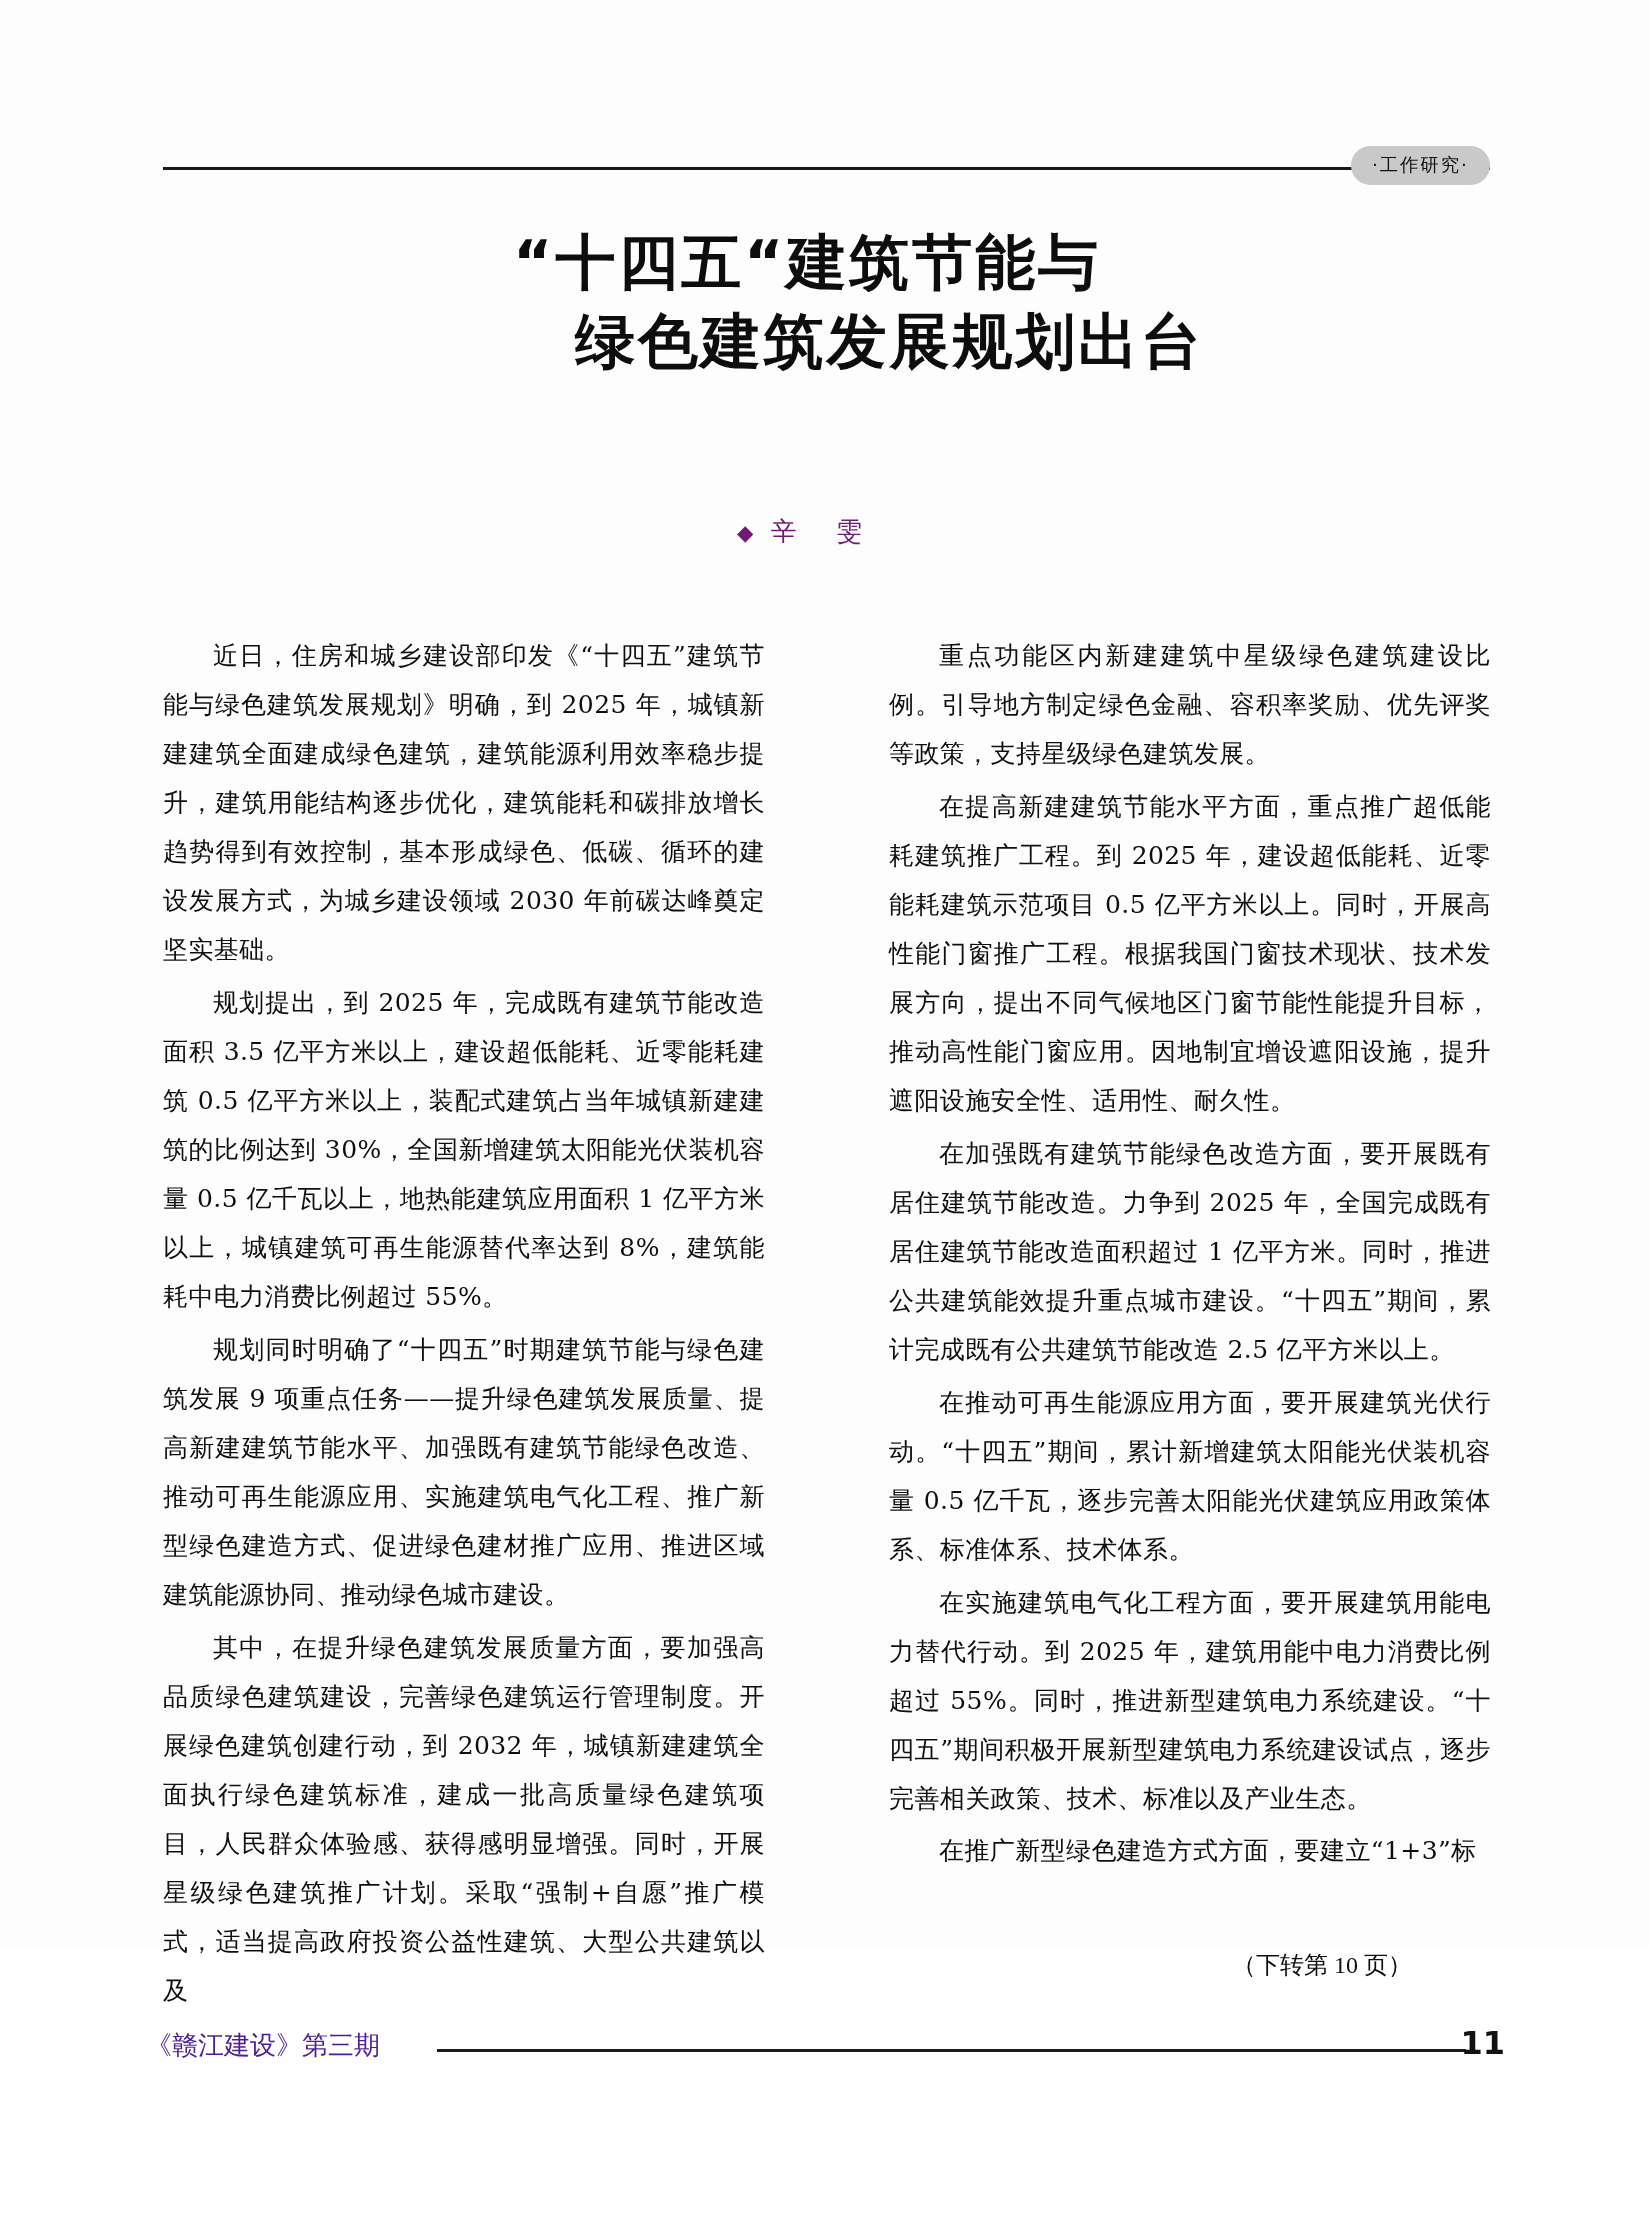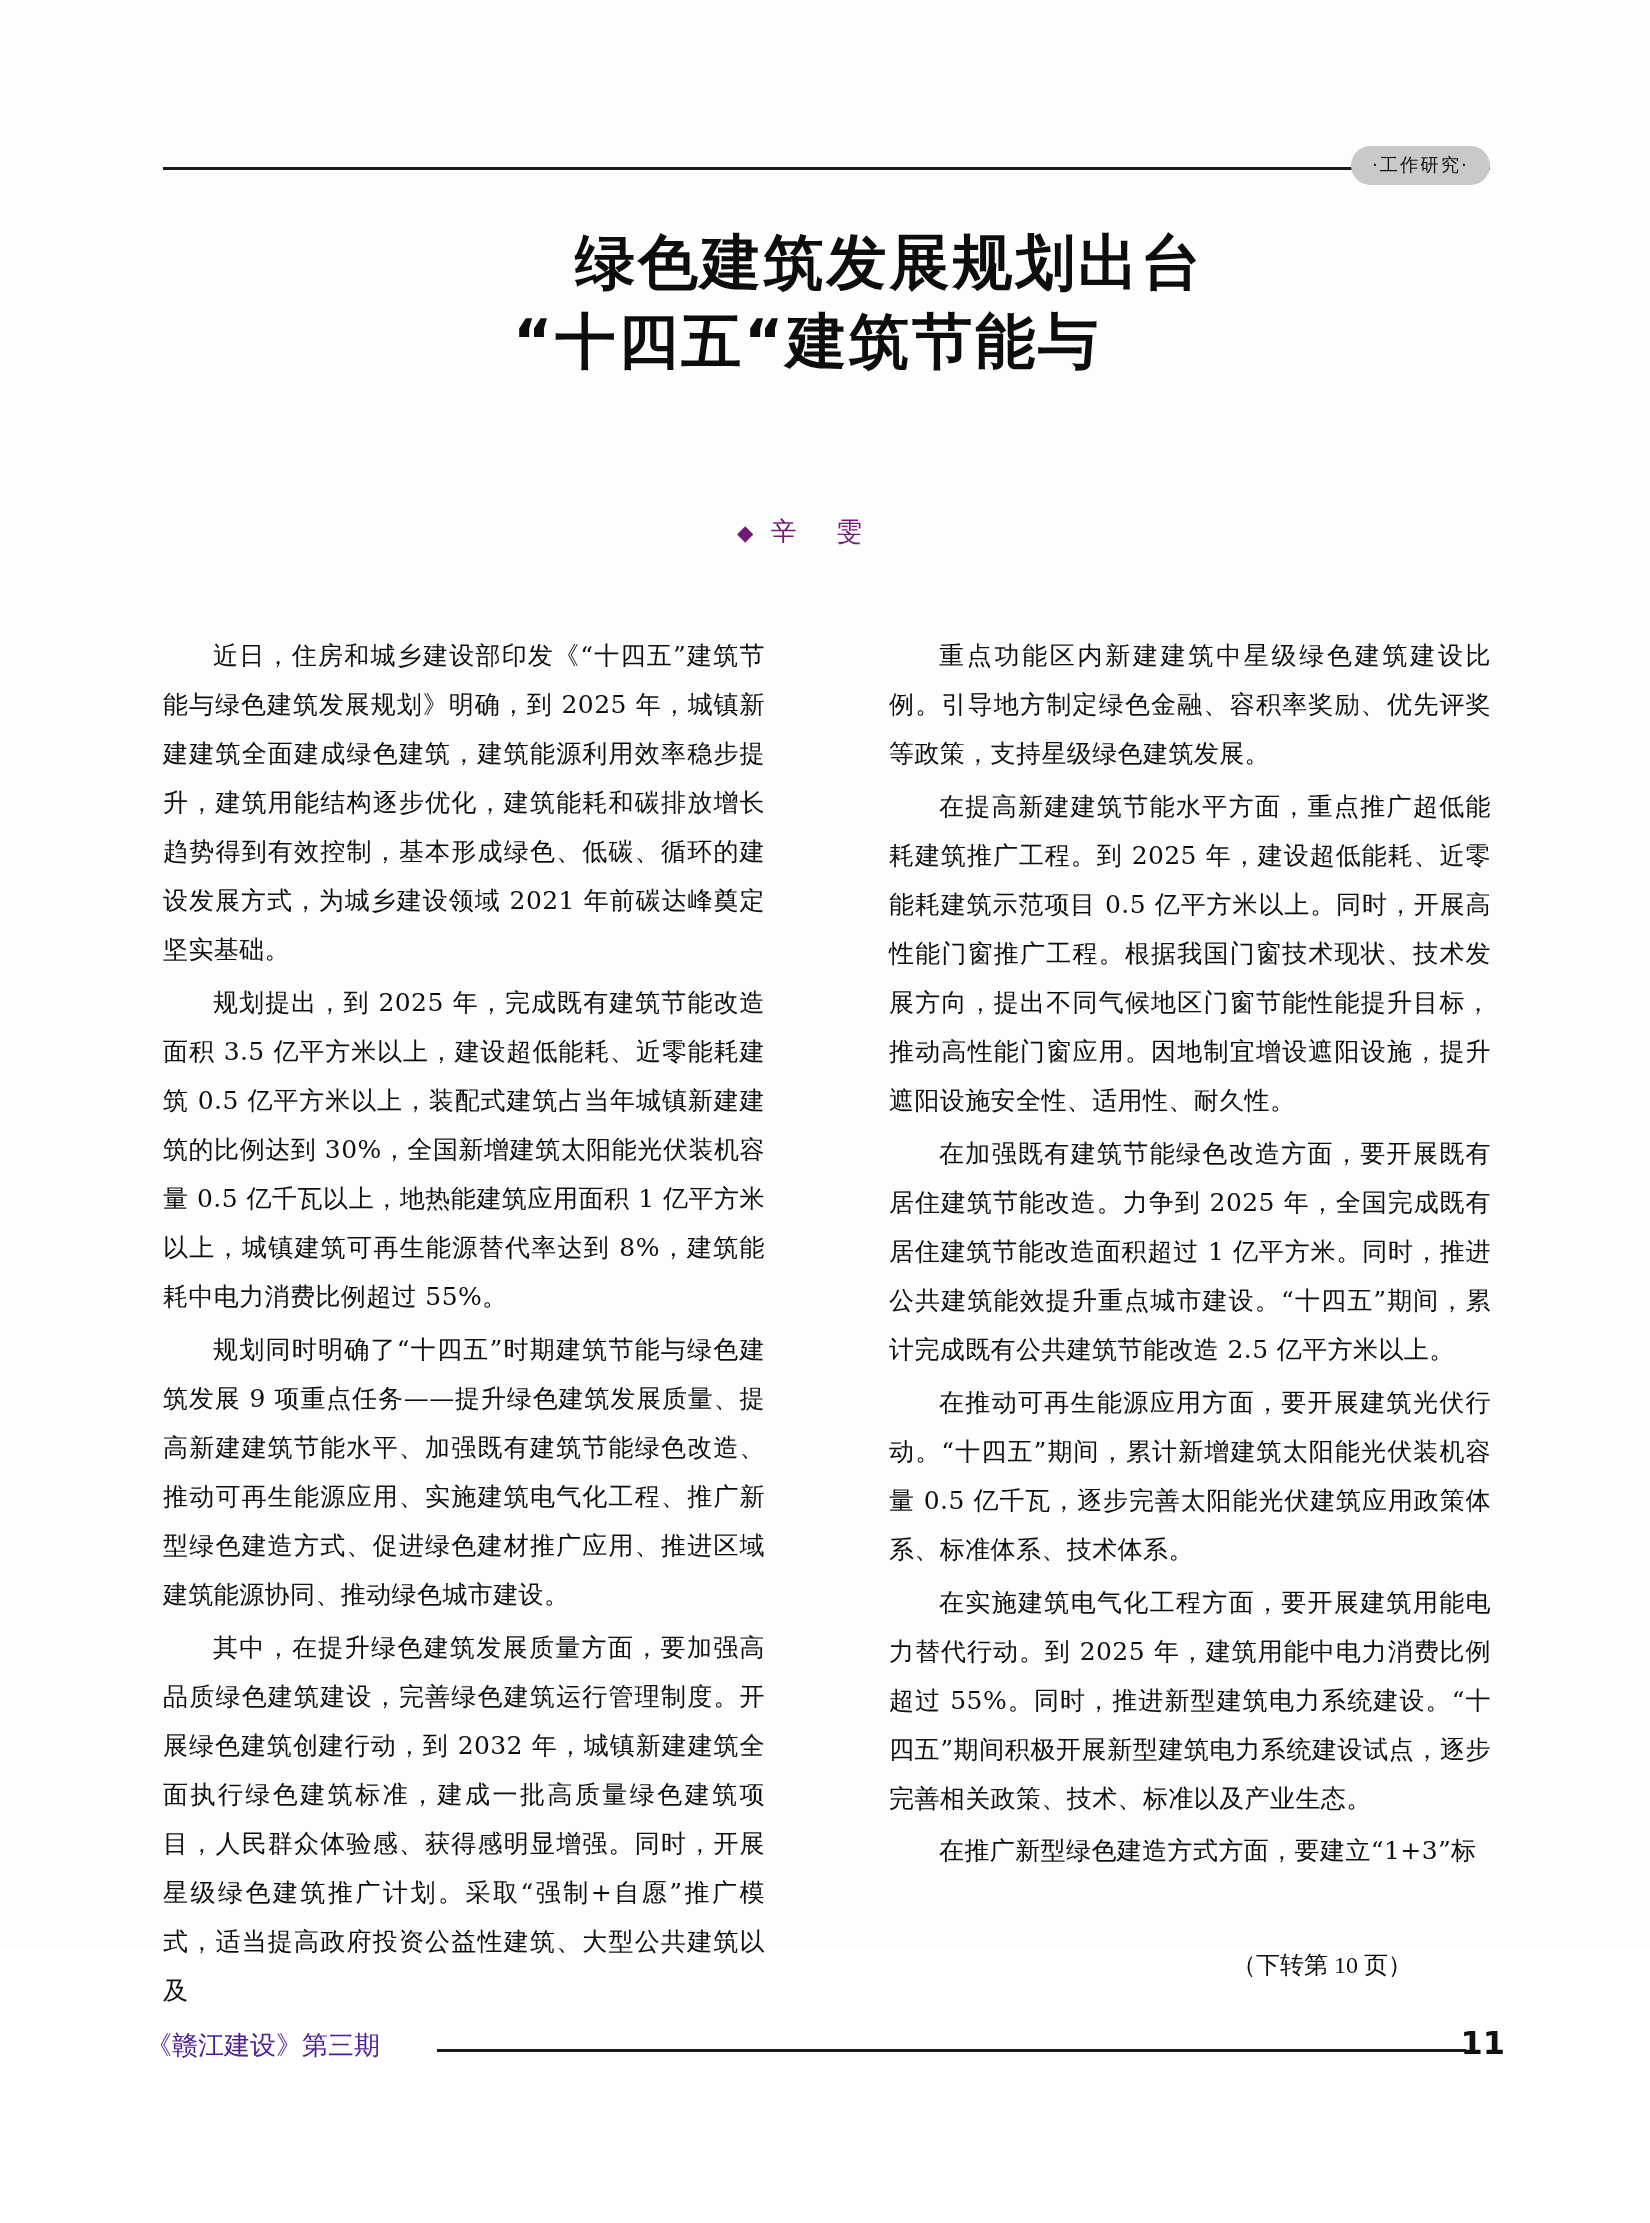--- a/index.html
+++ b/index.html
@@ -169,31 +169,31 @@
 <body>
 
 <div class="page">
 
   <div class="header">
     <div class="header-rule"></div>
     <div class="header-tag">·工作研究·</div>
   </div>
 
   <div class="title-block">
+    <div class="title-line l1">“十四五“建筑节能与</div>
     <div class="title-line l2">绿色建筑发展规划出台</div>
-    <div class="title-line l1">“十四五“建筑节能与</div>
   </div>
 
   <div class="byline">
     <span class="diamond">◆</span><span class="author">辛 雯</span>
   </div>
 
   <div class="columns">
     <div class="col col-left">
-      <p>近日，住房和城乡建设部印发《“十四五”建筑节能与绿色建筑发展规划》明确，到 2025 年，城镇新建建筑全面建成绿色建筑，建筑能源利用效率稳步提升，建筑用能结构逐步优化，建筑能耗和碳排放增长趋势得到有效控制，基本形成绿色、低碳、循环的建设发展方式，为城乡建设领域 2021 年前碳达峰奠定坚实基础。</p>
+      <p>近日，住房和城乡建设部印发《“十四五”建筑节能与绿色建筑发展规划》明确，到 2025 年，城镇新建建筑全面建成绿色建筑，建筑能源利用效率稳步提升，建筑用能结构逐步优化，建筑能耗和碳排放增长趋势得到有效控制，基本形成绿色、低碳、循环的建设发展方式，为城乡建设领域 2030 年前碳达峰奠定坚实基础。</p>
       <p>规划提出，到 2025 年，完成既有建筑节能改造面积 3.5 亿平方米以上，建设超低能耗、近零能耗建筑 0.5 亿平方米以上，装配式建筑占当年城镇新建建筑的比例达到 30%，全国新增建筑太阳能光伏装机容量 0.5 亿千瓦以上，地热能建筑应用面积 1 亿平方米以上，城镇建筑可再生能源替代率达到 8%，建筑能耗中电力消费比例超过 55%。</p>
       <p>规划同时明确了“十四五”时期建筑节能与绿色建筑发展 9 项重点任务——提升绿色建筑发展质量、提高新建建筑节能水平、加强既有建筑节能绿色改造、推动可再生能源应用、实施建筑电气化工程、推广新型绿色建造方式、促进绿色建材推广应用、推进区域建筑能源协同、推动绿色城市建设。</p>
       <p>其中，在提升绿色建筑发展质量方面，要加强高品质绿色建筑建设，完善绿色建筑运行管理制度。开展绿色建筑创建行动，到 2032 年，城镇新建建筑全面执行绿色建筑标准，建成一批高质量绿色建筑项目，人民群众体验感、获得感明显增强。同时，开展星级绿色建筑推广计划。采取“强制+自愿”推广模式，适当提高政府投资公益性建筑、大型公共建筑以及</p>
     </div>
     <div class="col col-right">
       <p>重点功能区内新建建筑中星级绿色建筑建设比例。引导地方制定绿色金融、容积率奖励、优先评奖等政策，支持星级绿色建筑发展。</p>
       <p>在提高新建建筑节能水平方面，重点推广超低能耗建筑推广工程。到 2025 年，建设超低能耗、近零能耗建筑示范项目 0.5 亿平方米以上。同时，开展高性能门窗推广工程。根据我国门窗技术现状、技术发展方向，提出不同气候地区门窗节能性能提升目标，推动高性能门窗应用。因地制宜增设遮阳设施，提升遮阳设施安全性、适用性、耐久性。</p>
       <p>在加强既有建筑节能绿色改造方面，要开展既有居住建筑节能改造。力争到 2025 年，全国完成既有居住建筑节能改造面积超过 1 亿平方米。同时，推进公共建筑能效提升重点城市建设。“十四五”期间，累计完成既有公共建筑节能改造 2.5 亿平方米以上。</p>
       <p>在推动可再生能源应用方面，要开展建筑光伏行动。“十四五”期间，累计新增建筑太阳能光伏装机容量 0.5 亿千瓦，逐步完善太阳能光伏建筑应用政策体系、标准体系、技术体系。</p>
       <p>在实施建筑电气化工程方面，要开展建筑用能电力替代行动。到 2025 年，建筑用能中电力消费比例超过 55%。同时，推进新型建筑电力系统建设。“十四五”期间积极开展新型建筑电力系统建设试点，逐步完善相关政策、技术、标准以及产业生态。</p>

